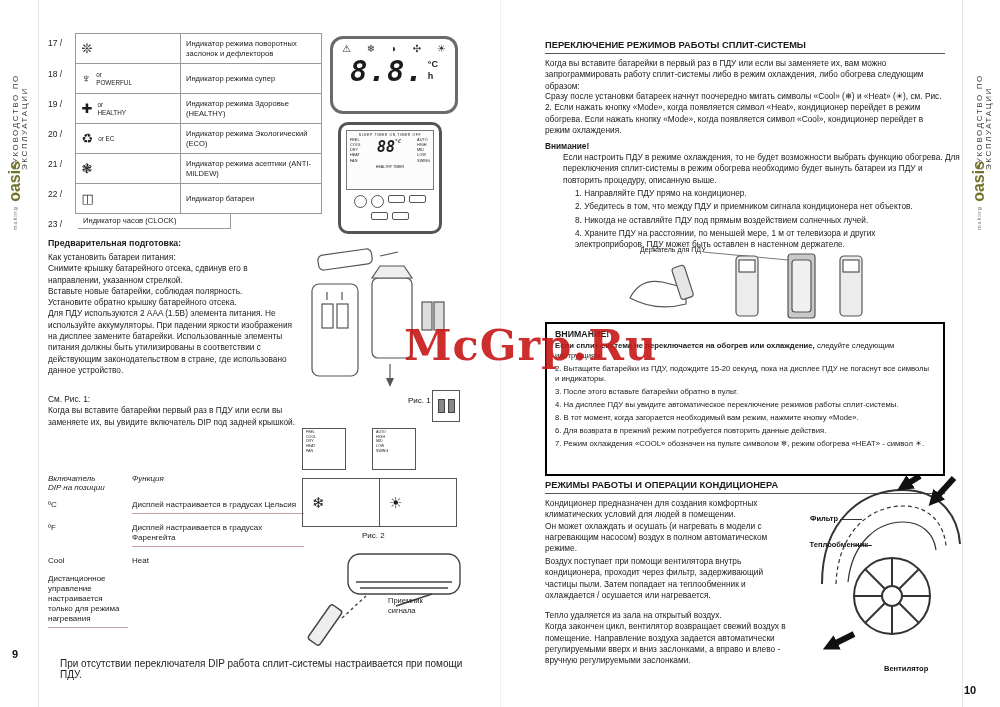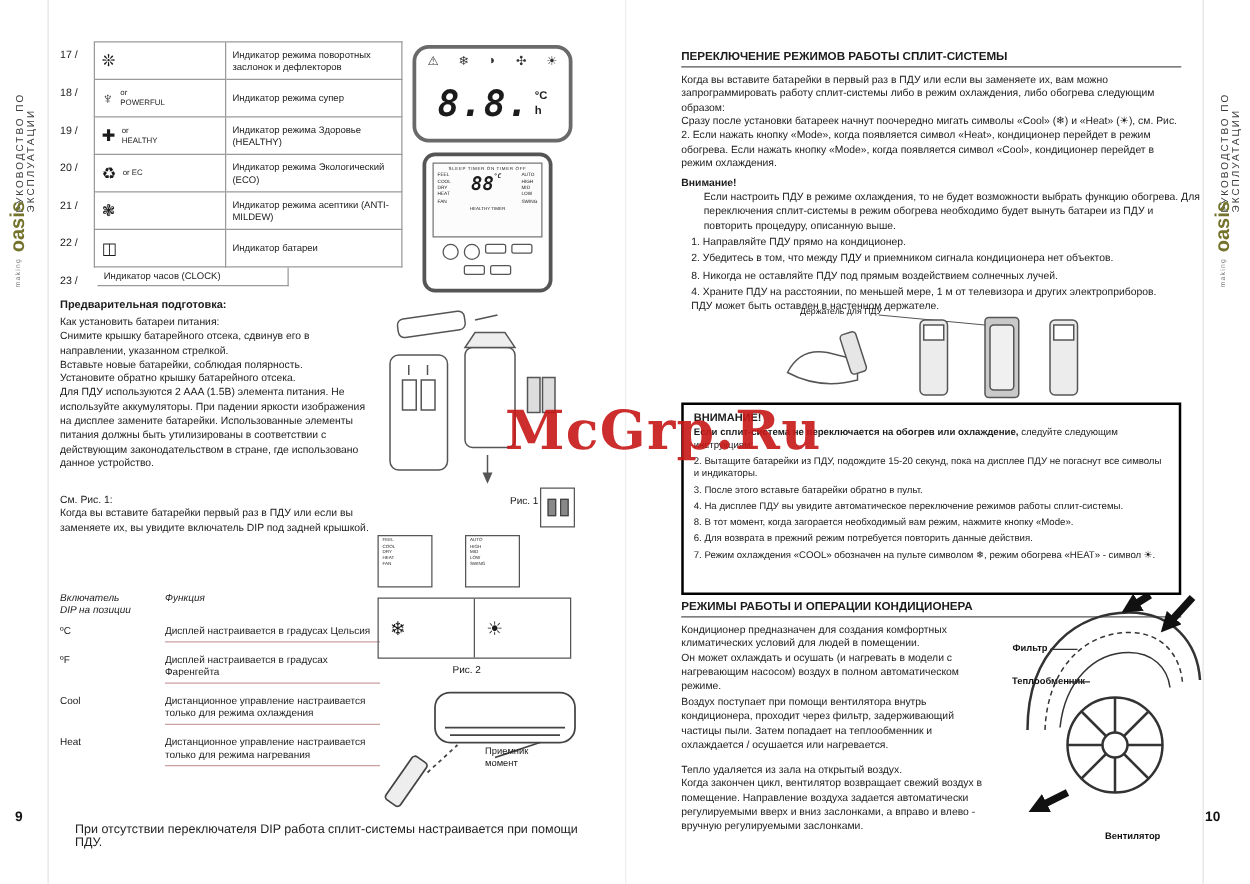--- a/index.html
+++ b/index.html
@@ -37,21 +37,21 @@
   .ind .glyph{font-size:13px}
   .ind .alt{font-size:6.3px;line-height:1.15;white-space:pre-line}
   .ind .desc{width:142px;font-size:7.6px;line-height:1.25;padding:2px 5px;display:flex;align-items:center}
   .ind .row.clock .glyph{font-family:"DejaVu Sans Mono",monospace;font-style:italic;
                          font-size:12px;letter-spacing:1px}
 
   
   .lcd{position:absolute;left:330px;top:36px;width:128px;height:78px;border:3px solid #6a6a6a;
        border-radius:13px;background:#fff;padding:4px 9px;box-sizing:border-box}
   .lcd-ics{display:flex;justify-content:space-between;font-size:10px;color:#333}
-  .lcd-main{display:flex;justify-content:center;align-items:flex-start;gap:4px;margin-top:14px}
+  .lcd-main{display:flex;justify-content:center;align-items:flex-start;gap:4px;margin-top:3px}
   .lcd-dig{font-family:"DejaVu Sans Mono",monospace;font-style:italic;font-weight:bold;
            font-size:29px;letter-spacing:1px;line-height:1}
   .lcd-units{display:flex;flex-direction:column;font-size:9px;font-weight:bold;gap:2px;padding-top:2px}
 
   
   .remote{position:absolute;left:338px;top:122px;width:104px;height:112px;border:3px solid #555;
           border-radius:10px;padding:5px;box-sizing:border-box;background:#fff}
   .rscreen{border:1px solid #777;height:60px;padding:2px 3px;box-sizing:border-box;background:#fcfcfc}
   .rs-top{font-size:3.6px;color:#222;letter-spacing:.5px;text-align:center}
   .rs-mid{display:flex;justify-content:space-between;margin-top:1px}
@@ -84,21 +84,21 @@
   .ch>div{flex:1;display:flex;align-items:center;padding-left:9px;font-size:15px}
   .ch>div:first-child{border-right:1px solid #555}
   .recv{position:absolute;left:388px;top:596px;font-size:7.5px;line-height:1.3;white-space:pre-line}
   .footnote{position:absolute;left:60px;top:658px;width:420px;font-size:10px;color:#222}
 
   
   .h-right{position:absolute;font-weight:bold;font-size:9.3px;width:400px;
            padding-bottom:3px;border-bottom:1px solid #555}
   .p-right{position:absolute;font-size:8.3px;line-height:1.36}
   .list-right{position:absolute;font-size:8.3px;line-height:1.36}
-  .list-right div{margin:0 0 2px 2px}
+  .list-right div{margin:0 0 2px 24px}
   .warn{position:absolute;left:545px;top:322px;width:400px;height:154px;border:2px solid #000;
         padding:5px 8px;box-sizing:border-box;background:#fff;z-index:5}
   .warn .t{font-weight:bold;font-size:8.8px;margin-bottom:2px}
   .warn .intro,.warn .i{font-size:7.7px;line-height:1.34;margin-bottom:2.5px}
   .holder-label{position:absolute;left:640px;top:246px;font-size:7px;color:#111}
   .lab{position:absolute;font-size:7.5px;font-weight:bold;color:#111}
   .lead{position:absolute;height:1px;background:#333}
 </style>
 </head>
 <body>
@@ -115,21 +115,21 @@
   <div class="edge r">
     <div class="vtitle" style="left:12px;top:20px">РУКОВОДСТВО ПО ЭКСПЛУАТАЦИИ</div>
     <div class="vlogo" style="left:8px;top:150px">
       <span class="tag">making</span>
       <span>oasis</span>
     </div>
   </div>
   <div class="divider"></div>
 
   <div class="pageno" style="left:12px;top:648px">9</div>
-  <div class="pageno" style="left:964px;top:648px">10</div>
+  <div class="pageno" style="left:964px;top:684px">10</div>
 
   <div class="ind">
     <div class="row">
       <div class="num">17 /</div>
       <div class="c ico">
         <span class="glyph">❊</span>
         <span class="alt"></span>
       </div>
       <div class="c desc">Индикатор режима поворотных заслонок и дефлекторов</div>
     </div>
@@ -240,21 +240,20 @@
       <div class="hd pre">Включатель
 DIP на позиции</div>
       <div class="hd">Функция</div>
     </div>
     <div class="grid">
       <div>ºC</div>
       <div class="func">Дисплей настраивается в градусах Цельсия</div>
       <div>ºF</div>
       <div class="func">Дисплей настраивается в градусах Фаренгейта</div>
       <div>Cool</div>
-      <div class="func">Дистанционное управление настраивается только для режима охлаждения</div>
       <div>Heat</div>
       <div class="func">Дистанционное управление настраивается только для режима нагревания</div>
     </div>
   </div>
 
   <svg class="abs" style="left:300px;top:244px" width="160" height="145">
     <g fill="none" stroke="#555" stroke-width="1.2">
       <rect x="18" y="8" width="54" height="15" rx="5" transform="rotate(-8 45 15)"></rect>
       <line x1="80" y1="12" x2="98" y2="8"></line>
       <rect x="12" y="40" width="46" height="92" rx="7"></rect>
@@ -302,21 +301,21 @@
     <g fill="none" stroke="#444" stroke-width="1.4">
       <rect x="48" y="6" width="112" height="40" rx="12" fill="#fff"></rect>
       <line x1="56" y1="34" x2="152" y2="34"></line>
       <line x1="60" y1="40" x2="148" y2="40"></line>
       <rect x="18" y="56" width="14" height="42" rx="3" transform="rotate(35 25 77)" fill="#eee"></rect>
       <line x1="42" y1="70" x2="66" y2="48" stroke-dasharray="3,3"></line>
       <line x1="96" y1="58" x2="132" y2="46"></line>
     </g>
   </svg>
   <div class="recv">Приемник
-момент</div>
+сигнала</div>
 
   <div class="footnote">При отсутствии переключателя DIP работа сплит-системы настраивается при помощи ПДУ.</div>
 
   <div class="h-right" style="left:545px;top:40px">ПЕРЕКЛЮЧЕНИЕ РЕЖИМОВ РАБОТЫ СПЛИТ-СИСТЕМЫ</div>
   <div class="p-right" style="left:545px;top:58px;width:400px">Когда вы вставите батарейки в первый раз в ПДУ или если вы заменяете их, вам можно запрограммировать работу сплит-системы либо в режим охлаждения, либо обогрева следующим образом:</div>
   <div class="p-right" style="left:545px;top:91px;width:400px">Сразу после установки батареек начнут поочередно мигать символы «Cool» (❄) и «Heat» (☀), см. Рис. 2. Если нажать кнопку «Mode», когда появляется символ «Heat», кондиционер перейдет в режим обогрева. Если нажать кнопку «Mode», когда появляется символ  «Cool», кондиционер перейдет в режим охлаждения.</div>
   <div class="p-right b" style="left:545px;top:141px">Внимание!</div>
   <div class="p-right" style="left:563px;top:152px;width:400px">Если настроить ПДУ в режиме охлаждения, то не будет возможности выбрать функцию обогрева. Для переключения сплит-системы в режим обогрева необходимо будет вынуть батареи из ПДУ и повторить процедуру, описанную выше.</div>
 
   <div class="list-right" style="left:551px;top:188px;width:392px">

